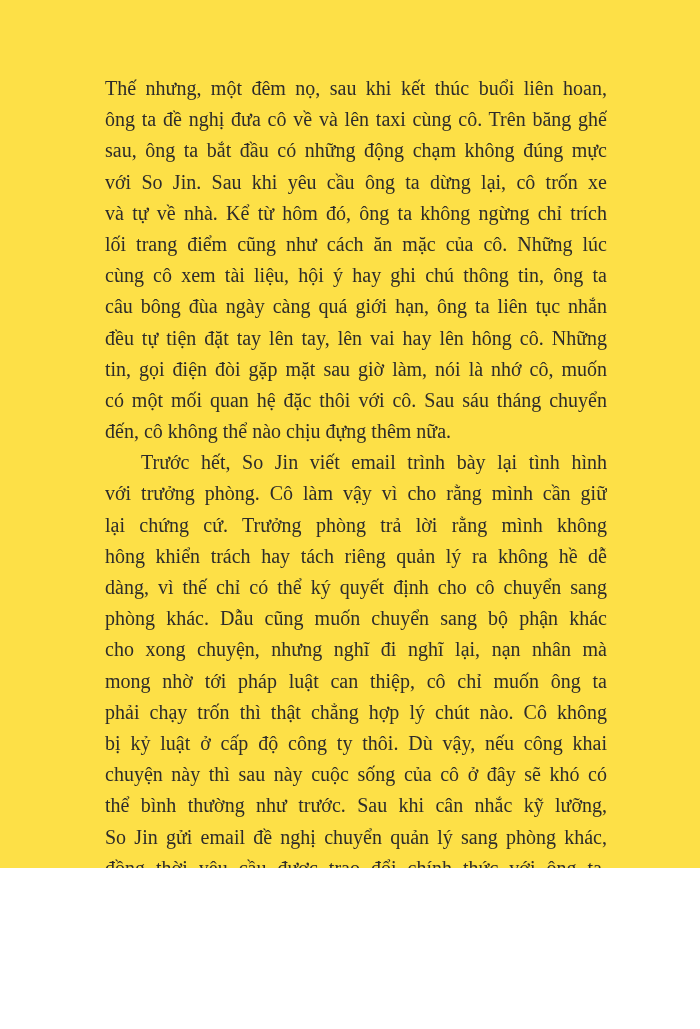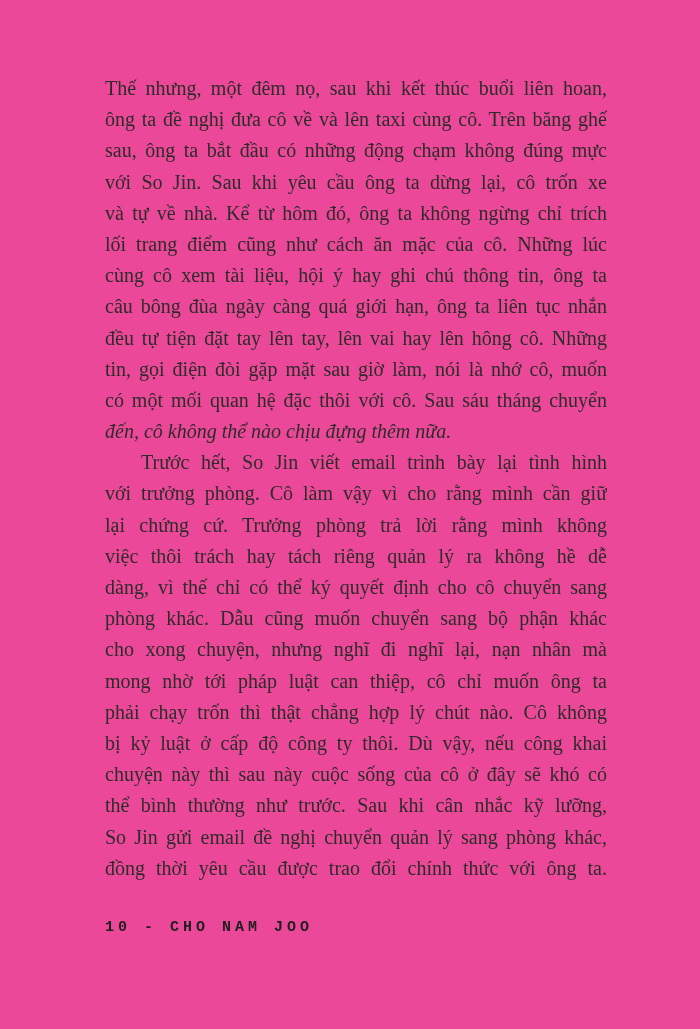--- a/index.html
+++ b/index.html
@@ -3,22 +3,22 @@
 <meta charset="utf-8">
 <style>
   html, body {
     margin: 0;
     padding: 0;
     background: #ffffff;
   }
   .page {
     position: relative;
     width: 700px;
-    height: 1029px;
-    background: #ec4899;
+    height: 868px;
+    background: #fde047;
     overflow: hidden;
     font-family: "Liberation Serif", "DejaVu Serif", serif;
   }
   .text-block {
     position: absolute;
     left: 105px;
     top: 73px;
     width: 502px;
     color: #2e2c2a;
     font-size: 20px;
@@ -28,21 +28,20 @@
   .line {
     display: block;
     height: 31.2px;
     overflow: hidden;
     text-align: justify;
     text-align-last: justify;
     white-space: normal;
   }
   .line.last-left {
     text-align-last: left;
-    font-style: italic;
   }
   .line.indent {
     padding-left: 36px;
   }
   .footer {
     position: absolute;
     left: 105px;
     top: 919px;
     font-family: Liberation Mono, monospace;
     font-size: 15px;
@@ -69,21 +68,21 @@
         <div class="line">câu bông đùa ngày càng quá giới hạn, ông ta liên tục nhắn</div>
         <div class="line">đều tự tiện đặt tay lên tay, lên vai hay lên hông cô. Những</div>
         <div class="line">tin, gọi điện đòi gặp mặt sau giờ làm, nói là nhớ cô, muốn</div>
         <div class="line">có một mối quan hệ đặc thôi với cô. Sau sáu tháng chuyển</div>
         <div class="line last-left">đến, cô không thể nào chịu đựng thêm nữa.</div>
       </div>
       <div class="para">
         <div class="line indent">Trước hết, So Jin viết email trình bày lại tình hình</div>
         <div class="line">với trưởng phòng. Cô làm vậy vì cho rằng mình cần giữ</div>
         <div class="line">lại chứng cứ. Trưởng phòng trả lời rằng mình không</div>
-        <div class="line">việc thôi trách hay tách riêng quản lý ra không hề dễ</div>
+        <div class="line">hông khiển trách hay tách riêng quản lý ra không hề dễ</div>
         <div class="line">dàng, vì thế chỉ có thể ký quyết định cho cô chuyển sang</div>
         <div class="line">phòng khác. Dẫu cũng muốn chuyển sang bộ phận khác</div>
         <div class="line">cho xong chuyện, nhưng nghĩ đi nghĩ lại, nạn nhân mà</div>
         <div class="line">mong nhờ tới pháp luật can thiệp, cô chỉ muốn ông ta</div>
         <div class="line">phải chạy trốn thì thật chẳng hợp lý chút nào. Cô không</div>
         <div class="line">bị kỷ luật ở cấp độ công ty thôi. Dù vậy, nếu công khai</div>
         <div class="line">chuyện này thì sau này cuộc sống của cô ở đây sẽ khó có</div>
         <div class="line">thể bình thường như trước. Sau khi cân nhắc kỹ lưỡng,</div>
         <div class="line">So Jin gửi email đề nghị chuyển quản lý sang phòng khác,</div>
         <div class="line">đồng thời yêu cầu được trao đổi chính thức với ông ta.</div>

